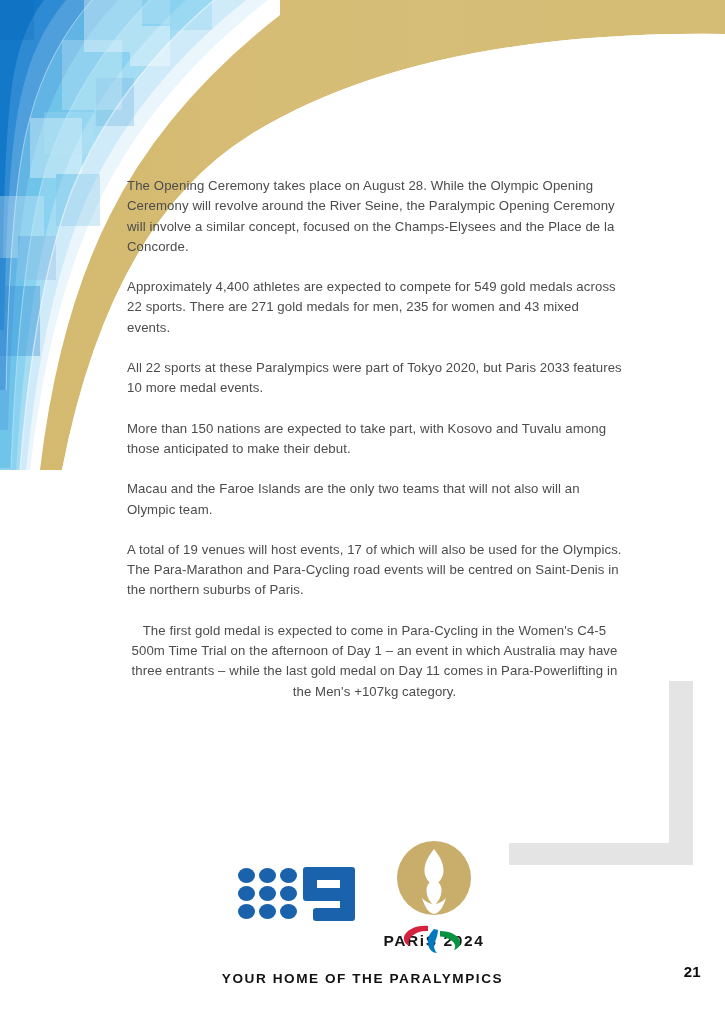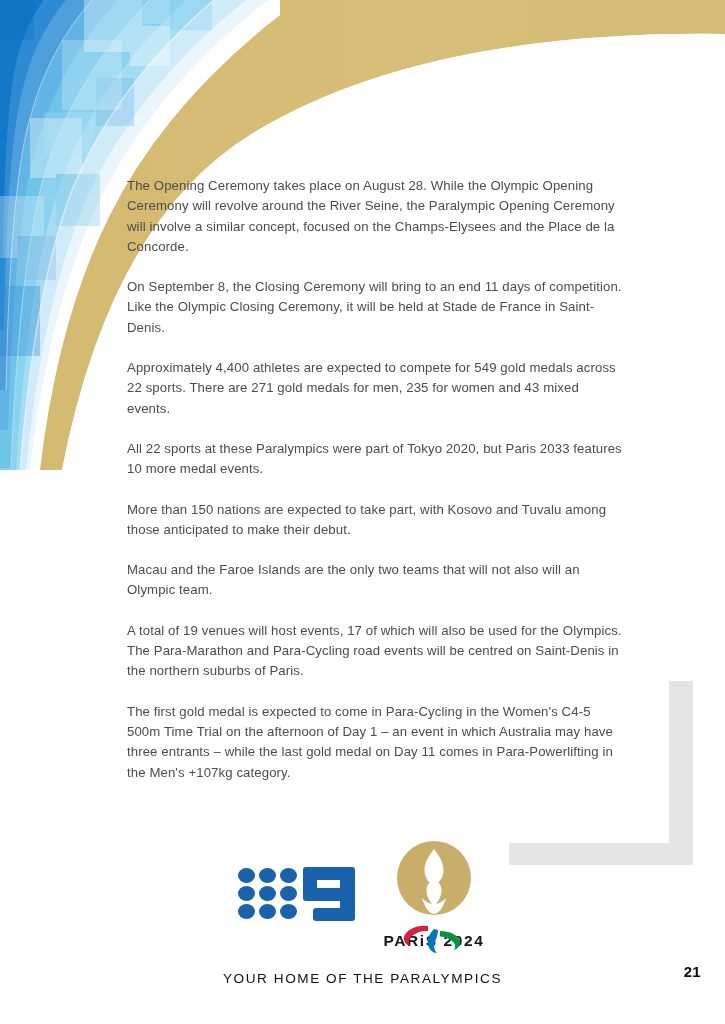--- a/index.html
+++ b/index.html
@@ -63,21 +63,21 @@
     top: 176px;
     width: 495px;
   }
   .para {
     color: #4c4c4c;
     font-size: 13.2px;
     line-height: 20.3px;
     margin: 0 0 20px 0;
     letter-spacing: 0.1px;
   }
-  .para:last-child { margin-bottom: 4px; }
+  .para:last-child { margin-bottom: 4px; text-align: center; }
 
   
   .footer {
     position: absolute;
     left: 0;
     top: 840px;
     width: 725px;
     height: 184px;
   }
   .logo-row {
@@ -159,21 +159,21 @@
     height: 30px;
   }
 
   .tagline {
     position: absolute;
     left: 0;
     top: 131px;
     width: 725px;
     text-align: center;
     font-size: 13.6px;
-    font-weight: 400;
+    font-weight: 700;
     letter-spacing: 1.55px;
     color: #121212;
   }
 
   .page-number {
     position: absolute;
     right: 24px;
     top: 963px;
     font-size: 15px;
     font-weight: 700;
@@ -251,21 +251,20 @@
     </svg>
   </div>
 
   <div class="corner-bracket">
     <div class="bar-v"></div>
     <div class="bar-h"></div>
   </div>
 
   <div class="content">
     <p class="para">The Opening Ceremony takes place on August 28. While the Olympic Opening Ceremony will revolve around the River Seine, the Paralympic Opening Ceremony will involve a similar concept, focused on the Champs-Elysees and the Place de la Concorde.</p>
-    <p class="para">On September 8, the Closing Ceremony will bring to an end 11 days of competition. Like the Olympic Closing Ceremony, it will be held at Stade de France in Saint-Denis.</p>
     <p class="para">Approximately 4,400 athletes are expected to compete for 549 gold medals across 22 sports. There are 271 gold medals for men, 235 for women and 43 mixed events.</p>
     <p class="para">All 22 sports at these Paralympics were part of Tokyo 2020, but Paris 2033 features 10 more medal events.</p>
     <p class="para">More than 150 nations are expected to take part, with Kosovo and Tuvalu among those anticipated to make their debut.</p>
     <p class="para">Macau and the Faroe Islands are the only two teams that will not also will an Olympic team.</p>
     <p class="para">A total of 19 venues will host events, 17 of which will also be used for the Olympics. The Para-Marathon and Para-Cycling road events will be centred on Saint-Denis in the northern suburbs of Paris.</p>
     <p class="para">The first gold medal is expected to come in Para-Cycling in the Women's C4-5 500m Time Trial on the afternoon of Day 1 – an event in which Australia may have three entrants – while the last gold medal on Day 11 comes in Para-Powerlifting in the Men's +107kg category.</p>
   </div>
 
   <div class="footer">
 

